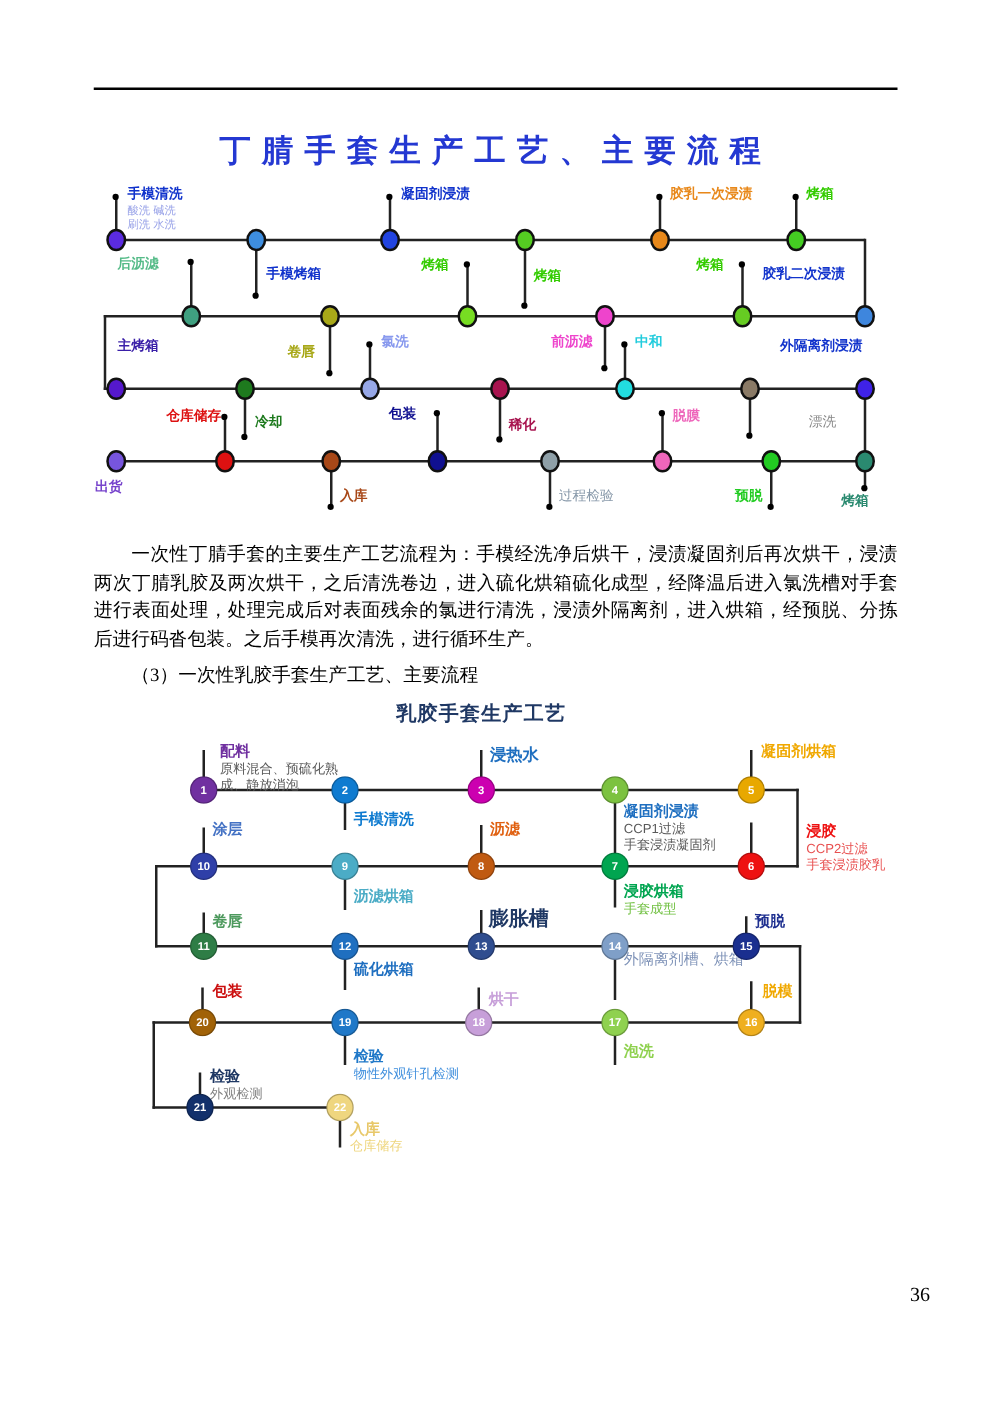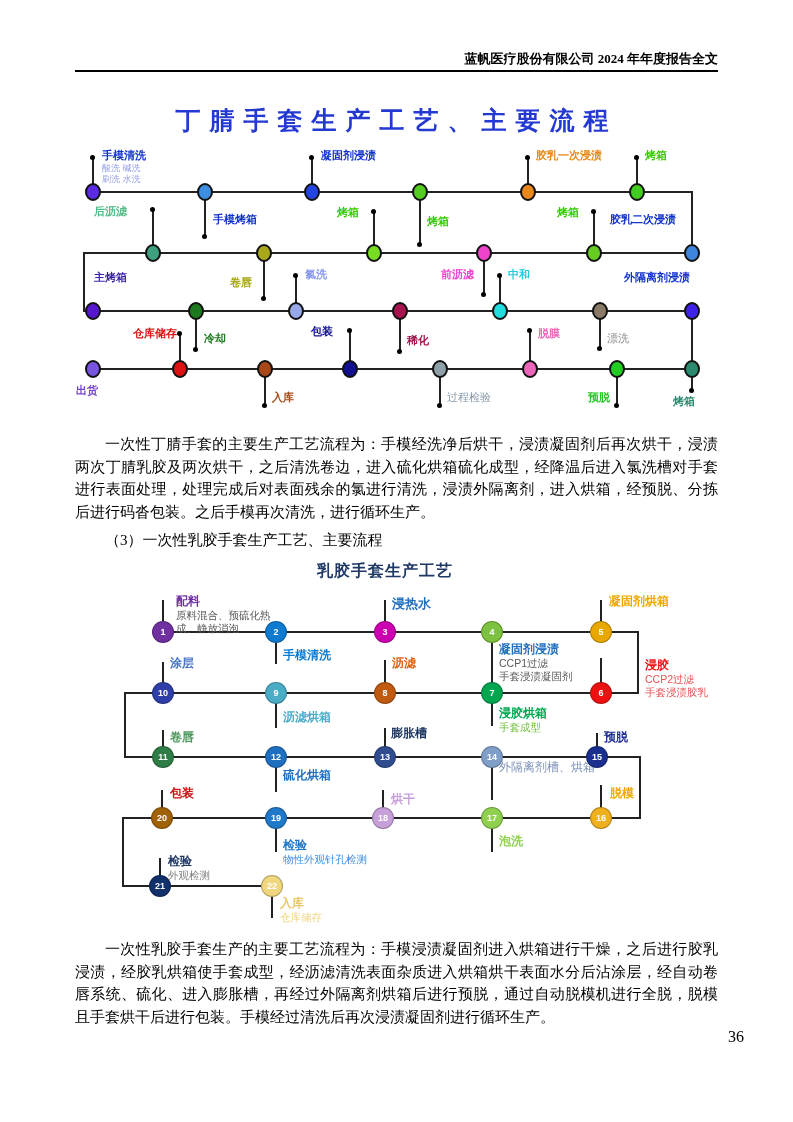--- a/index.html
+++ b/index.html
@@ -34,21 +34,20 @@
   .para{position:absolute;left:75px;width:643px;font-size:15px;line-height:22.5px;
         color:#000;text-align:justify;text-indent:2em;}
   .h3line{position:absolute;left:75px;width:643px;font-size:15px;color:#000;text-indent:2em;}
   .pageno{position:absolute;left:728px;top:1028px;font-size:16px;color:#000;}
 </style>
 </head>
 <body>
 
 <div id="page">
 
-  <div class="hdr">蓝帆医疗股份有限公司 2024 年年度报告全文</div>
   <div class="hdr-rule"></div>
 
   <div class="dg-title1" style="color: rgb(36, 56, 210);">丁腈手套生产工艺、主要流程</div>
   <div class="overlay">
       <div class="fl-line" style="left: 93px; top: 191px; width: 599px; height: 2px;"></div>
       <div class="fl-line" style="left: 691px; top: 191px; width: 2px; height: 63px;"></div>
       <div class="fl-line" style="left: 83px; top: 252px; width: 610px; height: 2px;"></div>
       <div class="fl-line" style="left: 83px; top: 252px; width: 2px; height: 60px;"></div>
       <div class="fl-line" style="left: 83px; top: 310px; width: 610px; height: 2px;"></div>
       <div class="fl-line" style="left: 691px; top: 310px; width: 2px; height: 60px;"></div>
@@ -150,21 +149,21 @@
         <div class="t" style="color: rgb(168, 20, 79); font-size: 11px; font-weight: bold;">稀化</div>
       </div>
       <div class="fl-stem" style="left: 529px; top: 330px; height: 37px;"></div>
       <div class="fl-dot" style="left: 527px; top: 328px;"></div>
       <div class="fl-label" style="left: 538px; top: 327px;">
         <div class="t" style="color: rgb(238, 102, 187); font-size: 11px; font-weight: bold;">脱膜</div>
       </div>
       <div class="fl-stem" style="left: 599px; top: 313px; height: 35px;"></div>
       <div class="fl-dot" style="left: 597px; top: 346px;"></div>
       <div class="fl-label" style="left: 607px; top: 332px;">
-        <div class="t" style="color: rgb(136, 136, 136); font-size: 11px;">漂洗</div>
+        <div class="t" style="color: rgb(136, 136, 136); font-size: 11px; margin-left: 40px;">漂洗</div>
       </div>
       <div class="fl-label" style="left: 76px; top: 384px;">
         <div class="t" style="color: rgb(119, 68, 204); font-size: 11px; font-weight: bold;">出货</div>
       </div>
       <div class="fl-stem" style="left: 264px; top: 371px; height: 34px;"></div>
       <div class="fl-dot" style="left: 262px; top: 403px;"></div>
       <div class="fl-label" style="left: 272px; top: 391px;">
         <div class="t" style="color: rgb(168, 72, 24); font-size: 11px; font-weight: bold;">入库</div>
       </div>
       <div class="fl-stem" style="left: 439px; top: 371px; height: 34px;"></div>
@@ -274,21 +273,21 @@
       <div class="fl-stem" style="left: 162px; top: 730px; height: 26px;"></div>
       <div class="fl-label" style="left: 170px; top: 730px;">
         <div class="t" style="color: rgb(78, 154, 94); font-size: 12px; font-weight: bold;">卷唇</div>
       </div>
       <div class="fl-stem" style="left: 275px; top: 758px; height: 34px;"></div>
       <div class="fl-label" style="left: 283px; top: 768px;">
         <div class="t" style="color: rgb(31, 111, 192); font-size: 12px; font-weight: bold;">硫化烘箱</div>
       </div>
       <div class="fl-stem" style="left: 384px; top: 728px; height: 28px;"></div>
       <div class="fl-label" style="left: 391px; top: 726px;">
-        <div class="t" style="color: rgb(31, 56, 100); font-size: 12px; font-weight: bold; text-align: right;">膨胀槽</div>
+        <div class="t" style="color: rgb(31, 56, 100); font-size: 16px; font-weight: bold; text-align: right;">膨胀槽</div>
       </div>
       <div class="fl-stem" style="left: 491px; top: 758px; height: 42px;"></div>
       <div class="fl-label wrap" style="left: 499px; top: 760px; width: 108px;">
         <div class="t" style="color: rgb(127, 147, 184); font-size: 12px;">外隔离剂槽、烘箱</div>
       </div>
       <div class="fl-stem" style="left: 596px; top: 733px; height: 23px;"></div>
       <div class="fl-label" style="left: 604px; top: 730px;">
         <div class="t" style="color: rgb(31, 48, 144); font-size: 12px; font-weight: bold;">预脱</div>
       </div>
       <div class="fl-stem" style="left: 600px; top: 785px; height: 32px;"></div>
@@ -339,16 +338,15 @@
       <div class="fl-node-num" style="left: 597px; top: 757px; background: rgb(26, 47, 143);">15</div>
       <div class="fl-node-num" style="left: 601px; top: 818px; background: rgb(239, 175, 31);">16</div>
       <div class="fl-node-num" style="left: 492px; top: 818px; background: rgb(143, 209, 79);">17</div>
       <div class="fl-node-num" style="left: 383px; top: 818px; background: rgb(199, 159, 217);">18</div>
       <div class="fl-node-num" style="left: 276px; top: 818px; background: rgb(31, 120, 200);">19</div>
       <div class="fl-node-num" style="left: 162px; top: 818px; background: #a16207;">20</div>
       <div class="fl-node-num" style="left: 160px; top: 886px; background: rgb(18, 48, 107);">21</div>
       <div class="fl-node-num" style="left: 272px; top: 886px; background: rgb(239, 214, 127);">22</div>
     </div>
 
-  <div class="para" style="top:938px;">一次性乳胶手套生产的主要工艺流程为：手模浸渍凝固剂进入烘箱进行干燥，之后进行胶乳浸渍，经胶乳烘箱使手套成型，经沥滤清洗表面杂质进入烘箱烘干表面水分后沾涂层，经自动卷唇系统、硫化、进入膨胀槽，再经过外隔离剂烘箱后进行预脱，通过自动脱模机进行全脱，脱模且手套烘干后进行包装。手模经过清洗后再次浸渍凝固剂进行循环生产。</div>
 
   <div class="pageno">36</div>
 </div>
 
 </body></html>

